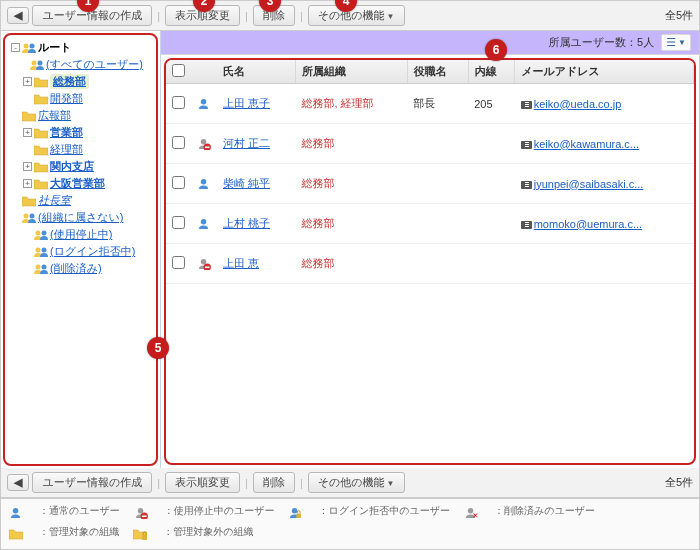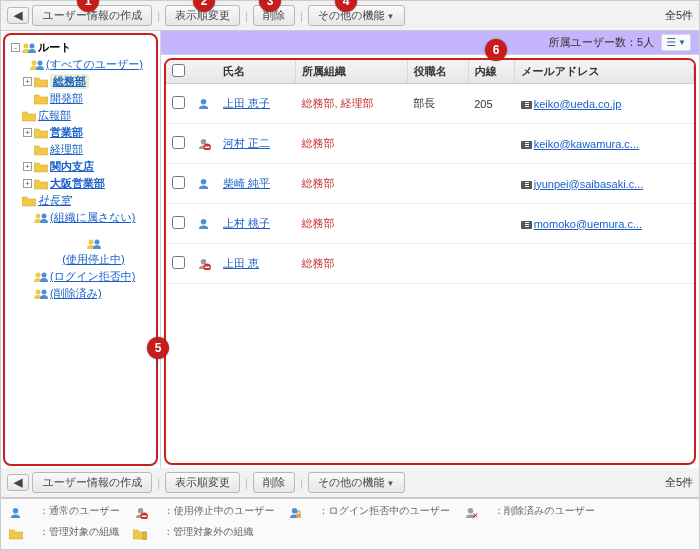--- a/index.html
+++ b/index.html
@@ -169,30 +169,30 @@
             </li>
             <li style=" font-style: italic;">
               <span class="exp blank">&nbsp;</span>
               <span class="folder-icn">
                 <svg class="icon-folder" viewBox="0 0 14 12">
                   <use href="#i-folder"></use>
                 </svg>
               </span>
               <span class="link">社長室</span>
             </li>
-            <li style="padding-left: 18px; align-items: center;">
+            <li style="padding-left: 6px; align-items: center;">
               <span class="exp blank">&nbsp;</span>
               <span class="folder-icn">
                 <svg class="icon-grp" viewBox="0 0 14 12">
                   <use href="#i-group"></use>
                 </svg>
               </span>
               <span class="link">(組織に属さない)</span>
             </li>
-            <li style="padding-left: 28px; flex-direction: column;">
+            <li style="padding-left: 18px;">
               <span class="exp blank">&nbsp;</span>
               <span class="folder-icn">
                 <svg class="icon-grp" viewBox="0 0 14 12">
                   <use href="#i-group"></use>
                 </svg>
               </span>
               <span class="link">(使用停止中)</span>
             </li>
             <li style="padding-left: 18px;">
               <span class="exp blank">&nbsp;</span>

